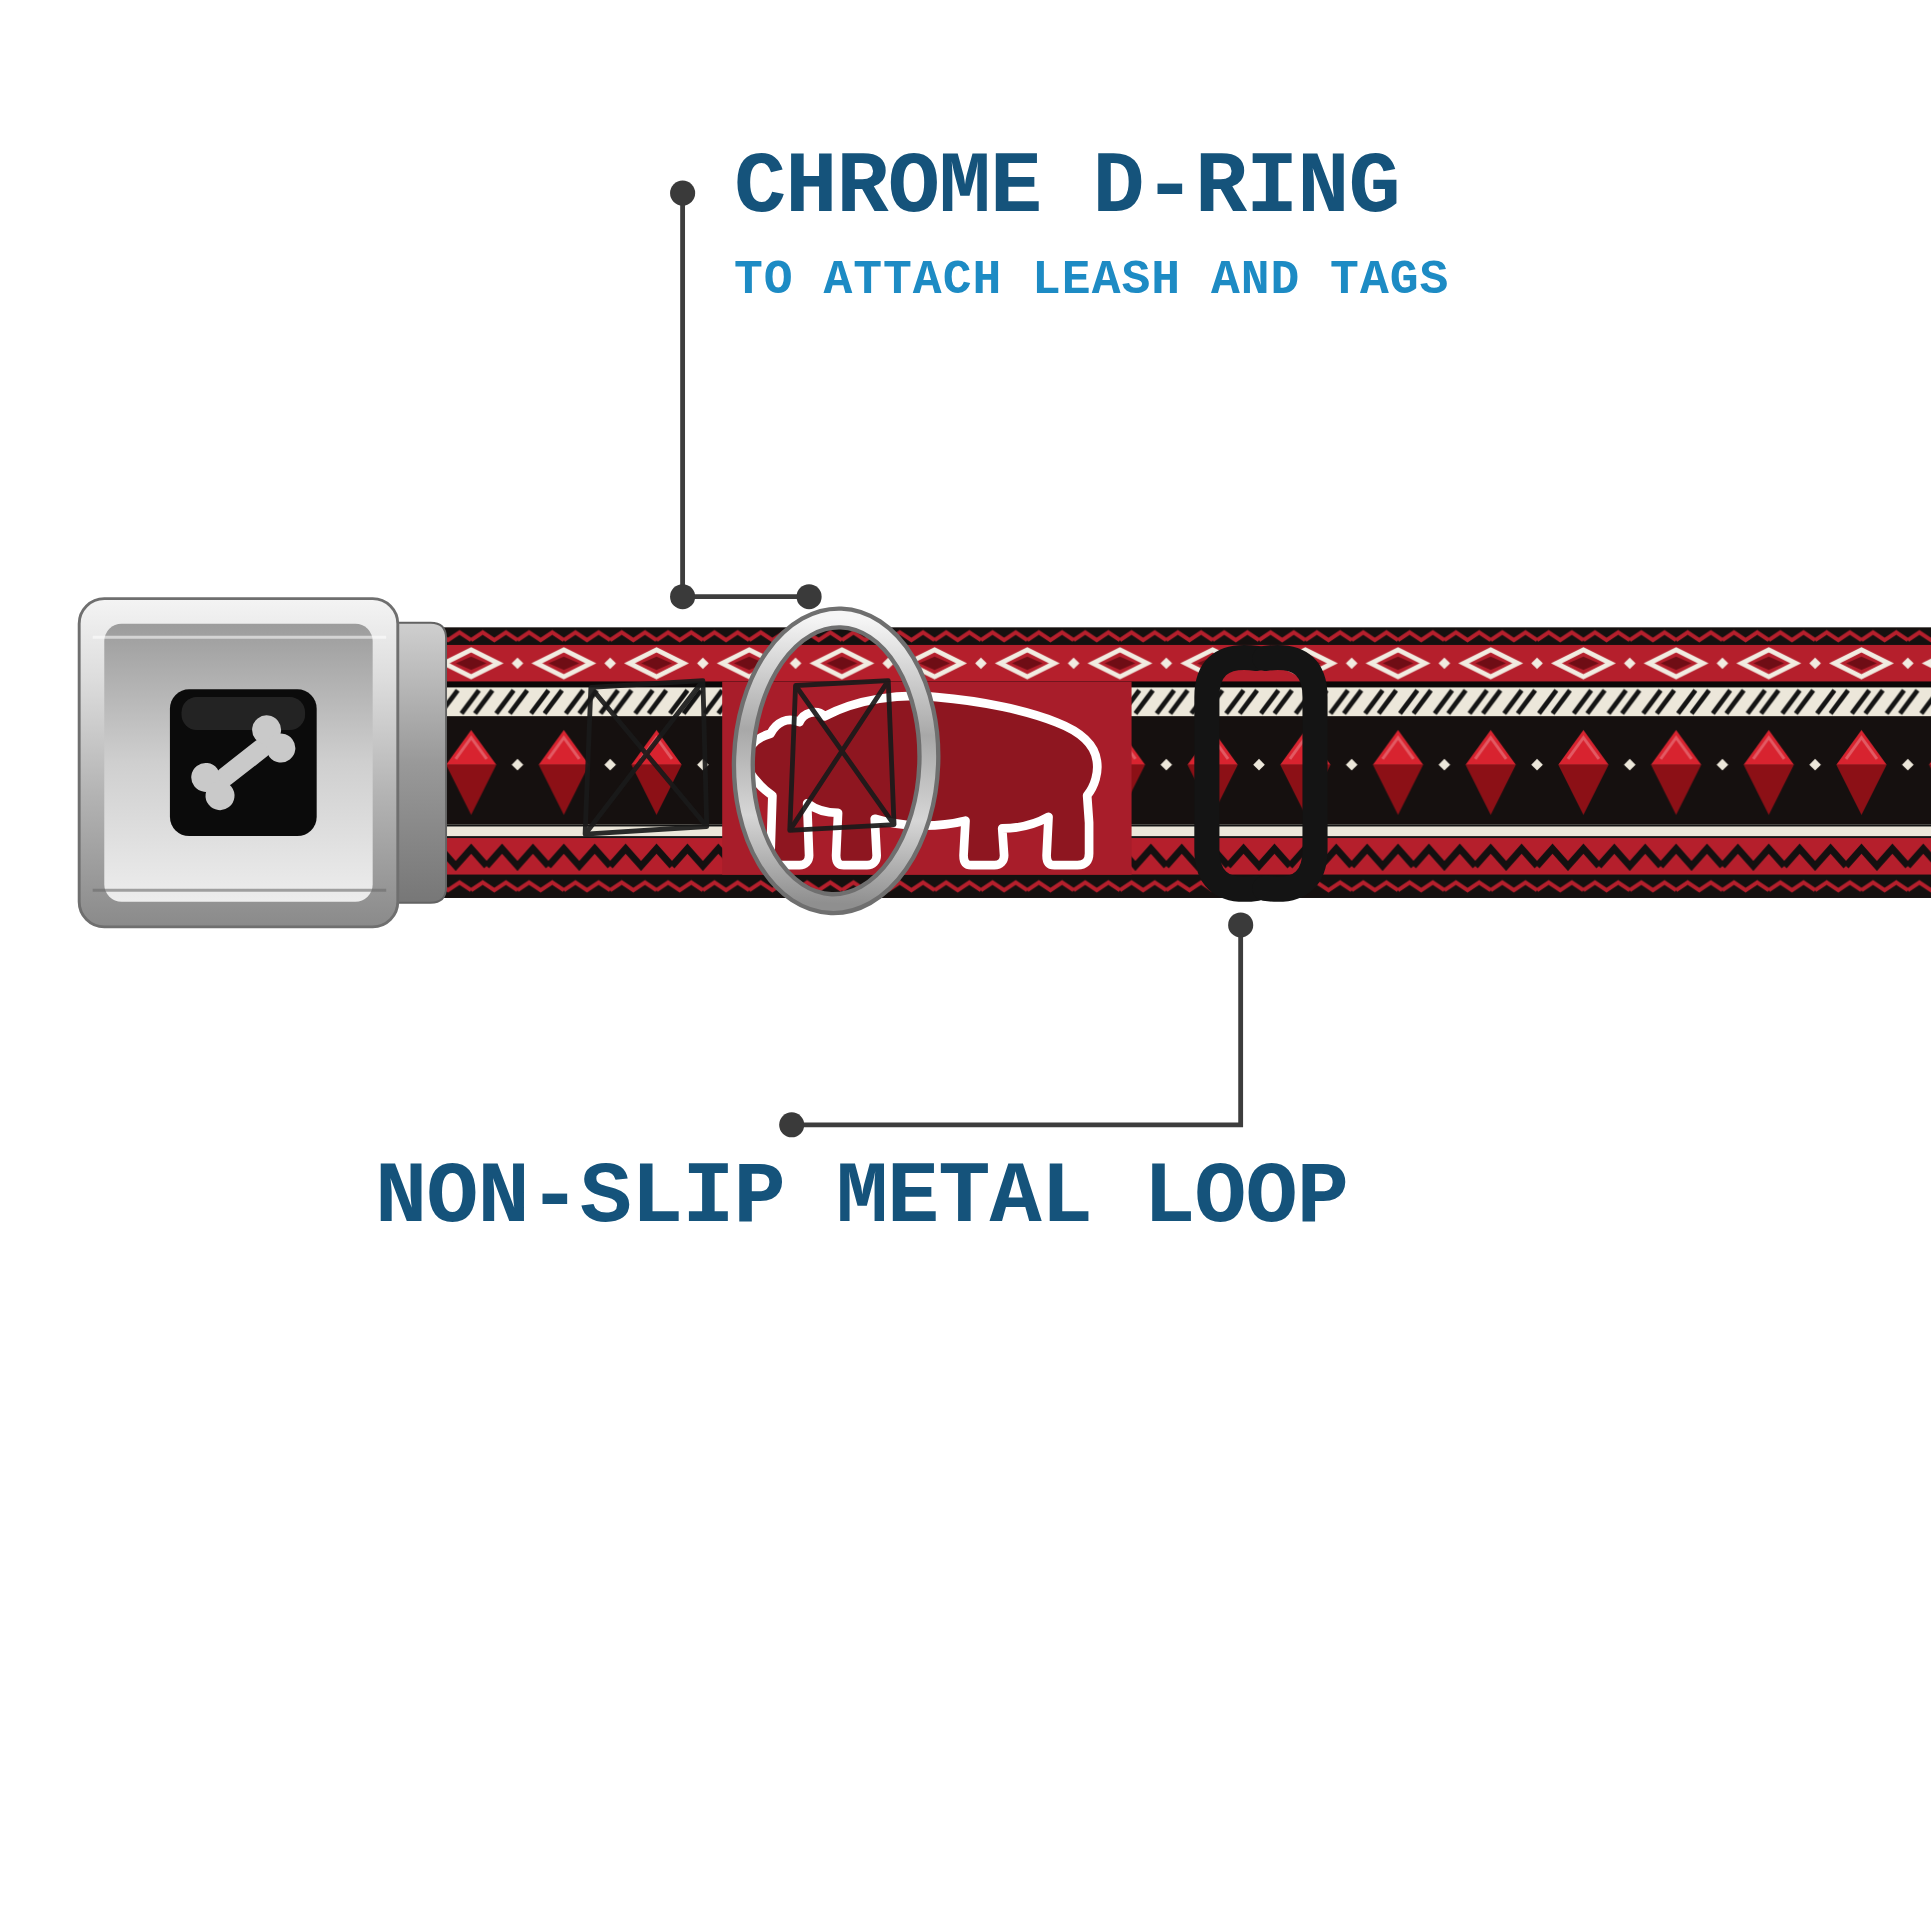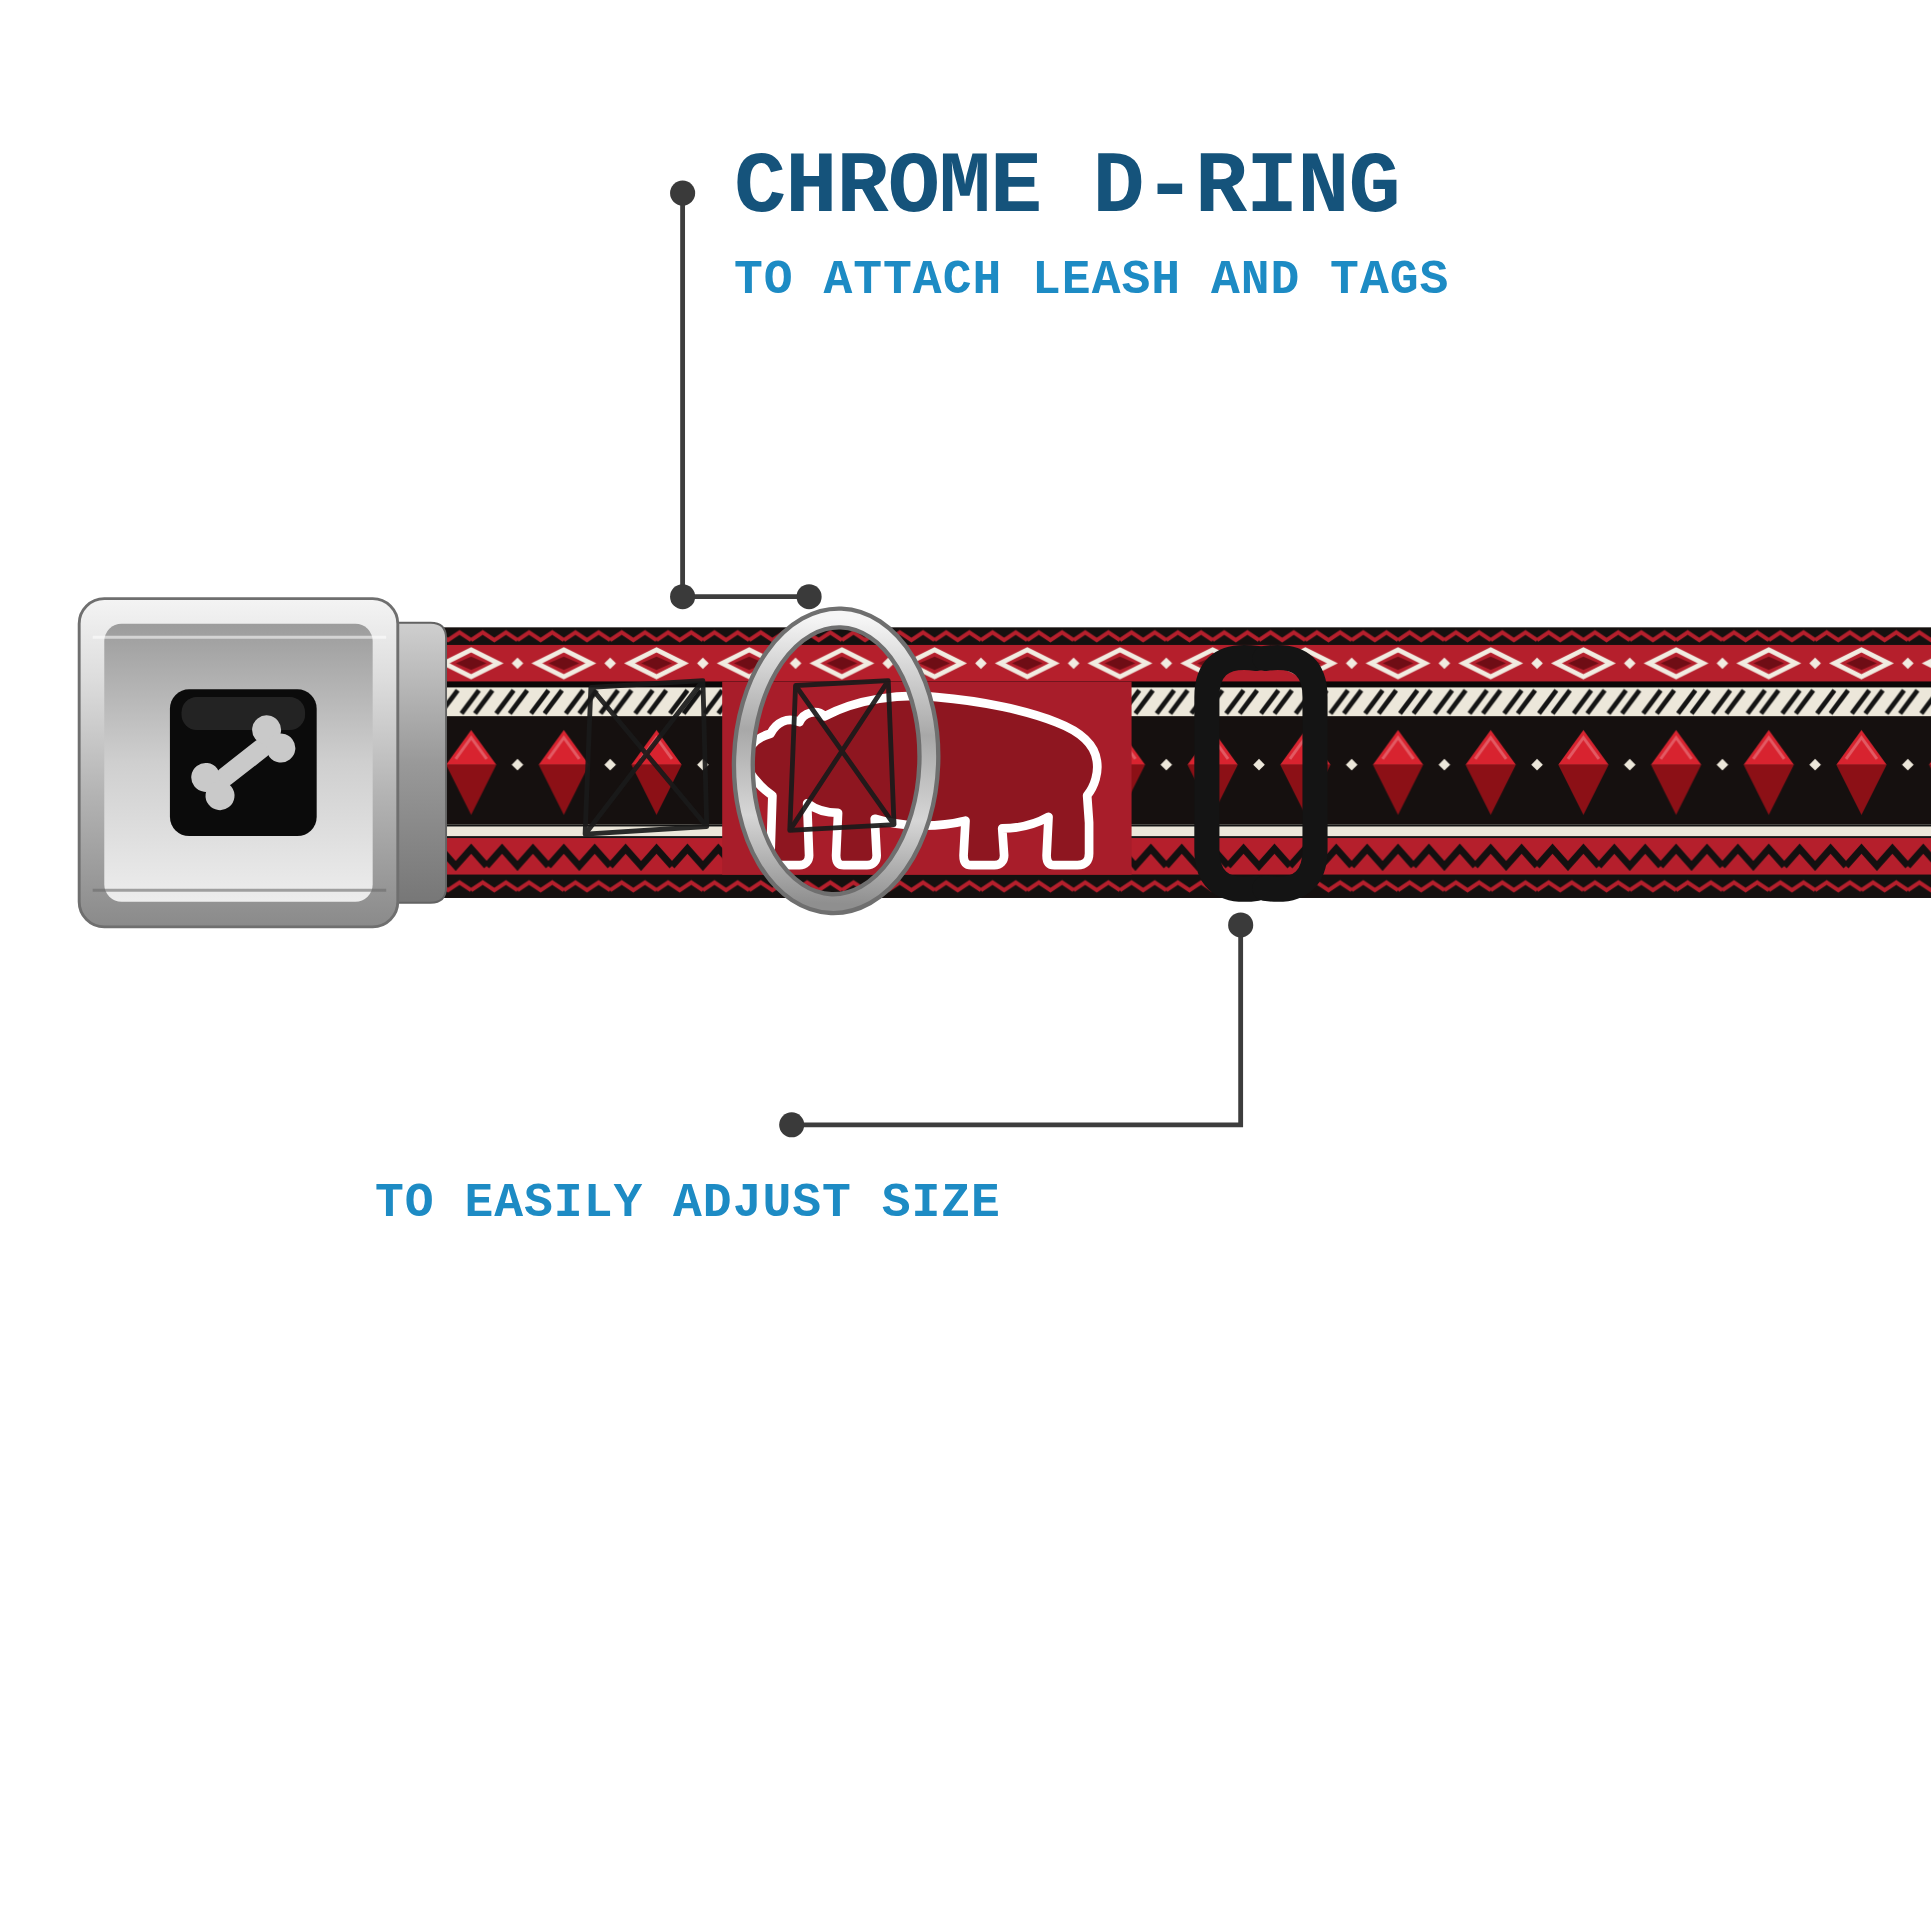--- a/index.html
+++ b/index.html
@@ -191,17 +191,17 @@
       <circle cx="820" cy="1165" r="13" fill="#3a3a3a"></circle>
     </g>
   </svg>
 
   <div class="annot top">
     <div class="annot-title">CHROME D-RING</div>
     <div class="annot-sub">TO ATTACH LEASH AND TAGS</div>
   </div>
 
   <div class="annot bottom">
-    <div class="annot-sub">TO EASILY ADJUST SIZE</div>
+    <div class="annot-title">NON-SLIP METAL LOOP</div>
   </div>
 
 </div>
 
 
 </body></html>

